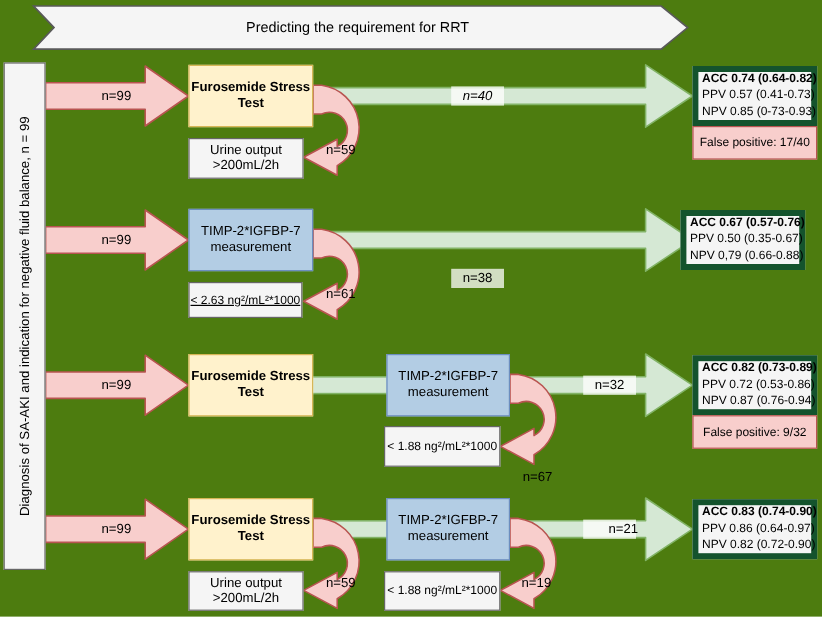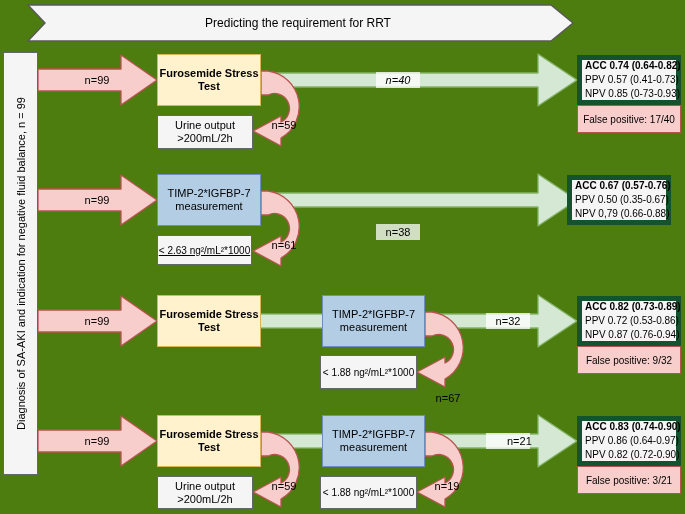--- a/index.html
+++ b/index.html
@@ -126,15 +126,14 @@
   <div class="abs nlbl" style="left:262px;top:478px;">n=59</div>
   <div class="abs box blue" style="left:322px;top:415px;width:103px;height:52px;">TIMP-2*IGFBP-7 measurement</div>
   <div class="abs box thresh" style="left:320px;top:476px;width:97px;height:33px;">&lt; 1.88 ng²/mL²*1000</div>
   <div class="abs nlbl" style="left:425px;top:478px;">n=19</div>
   <div class="abs nlbl halo" style="left:486px;top:433px;padding-left:21px;">n=21</div>
   <div class="abs stats" style="left:577px;top:416px;width:104px;height:50px;">
     <div class="l1">ACC 0.83 (0.74-0.90)</div>
     <div>PPV 0.86 (0.64-0.97)</div>
     <div>NPV 0.82 (0.72-0.90)</div>
   </div>
-  <div class="abs fpbox" style="left:577px;top:466px;width:104px;height:28px;">False positive: 3/21</div>
 
 </div>
 
 </body></html>

